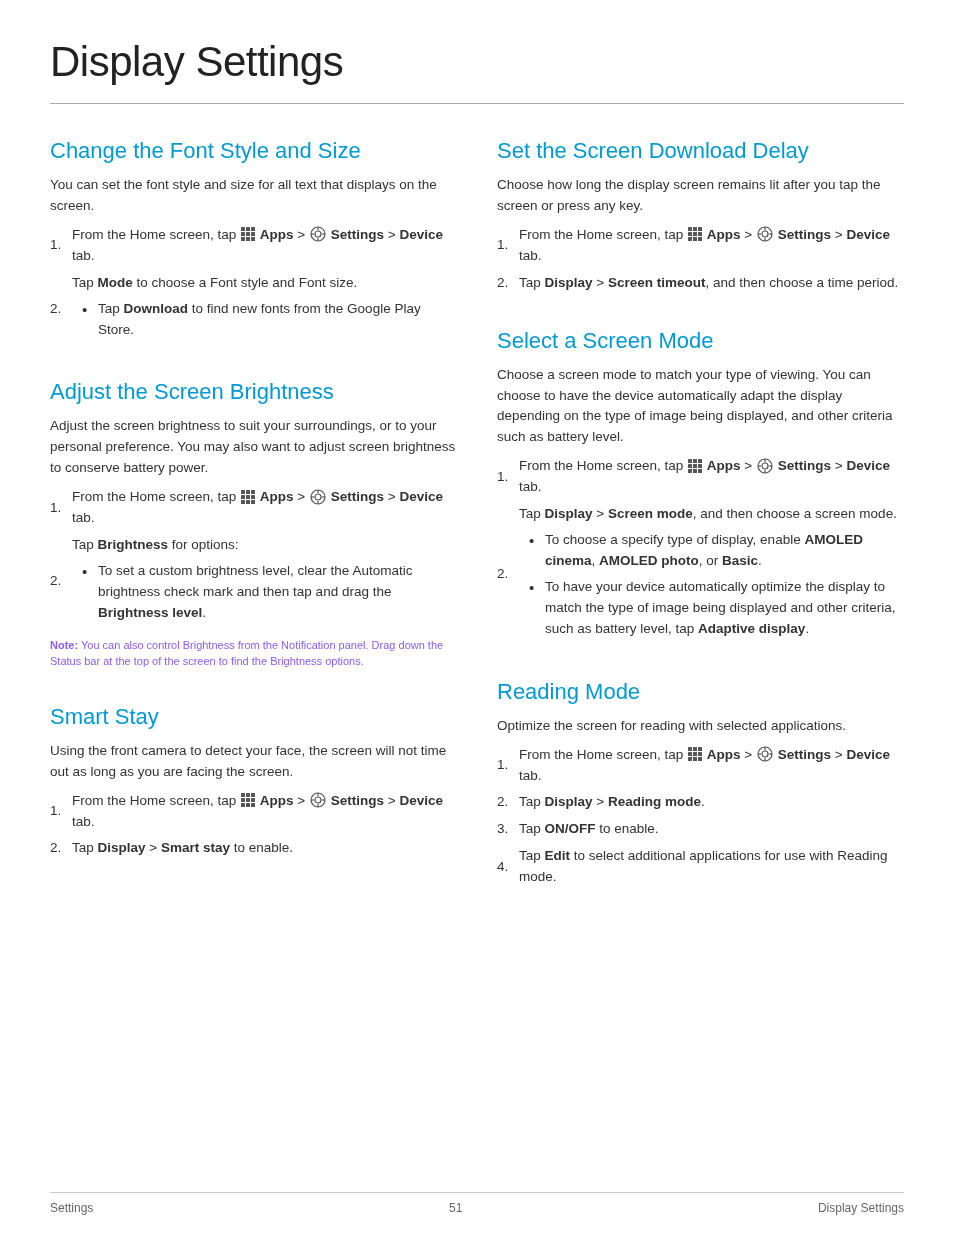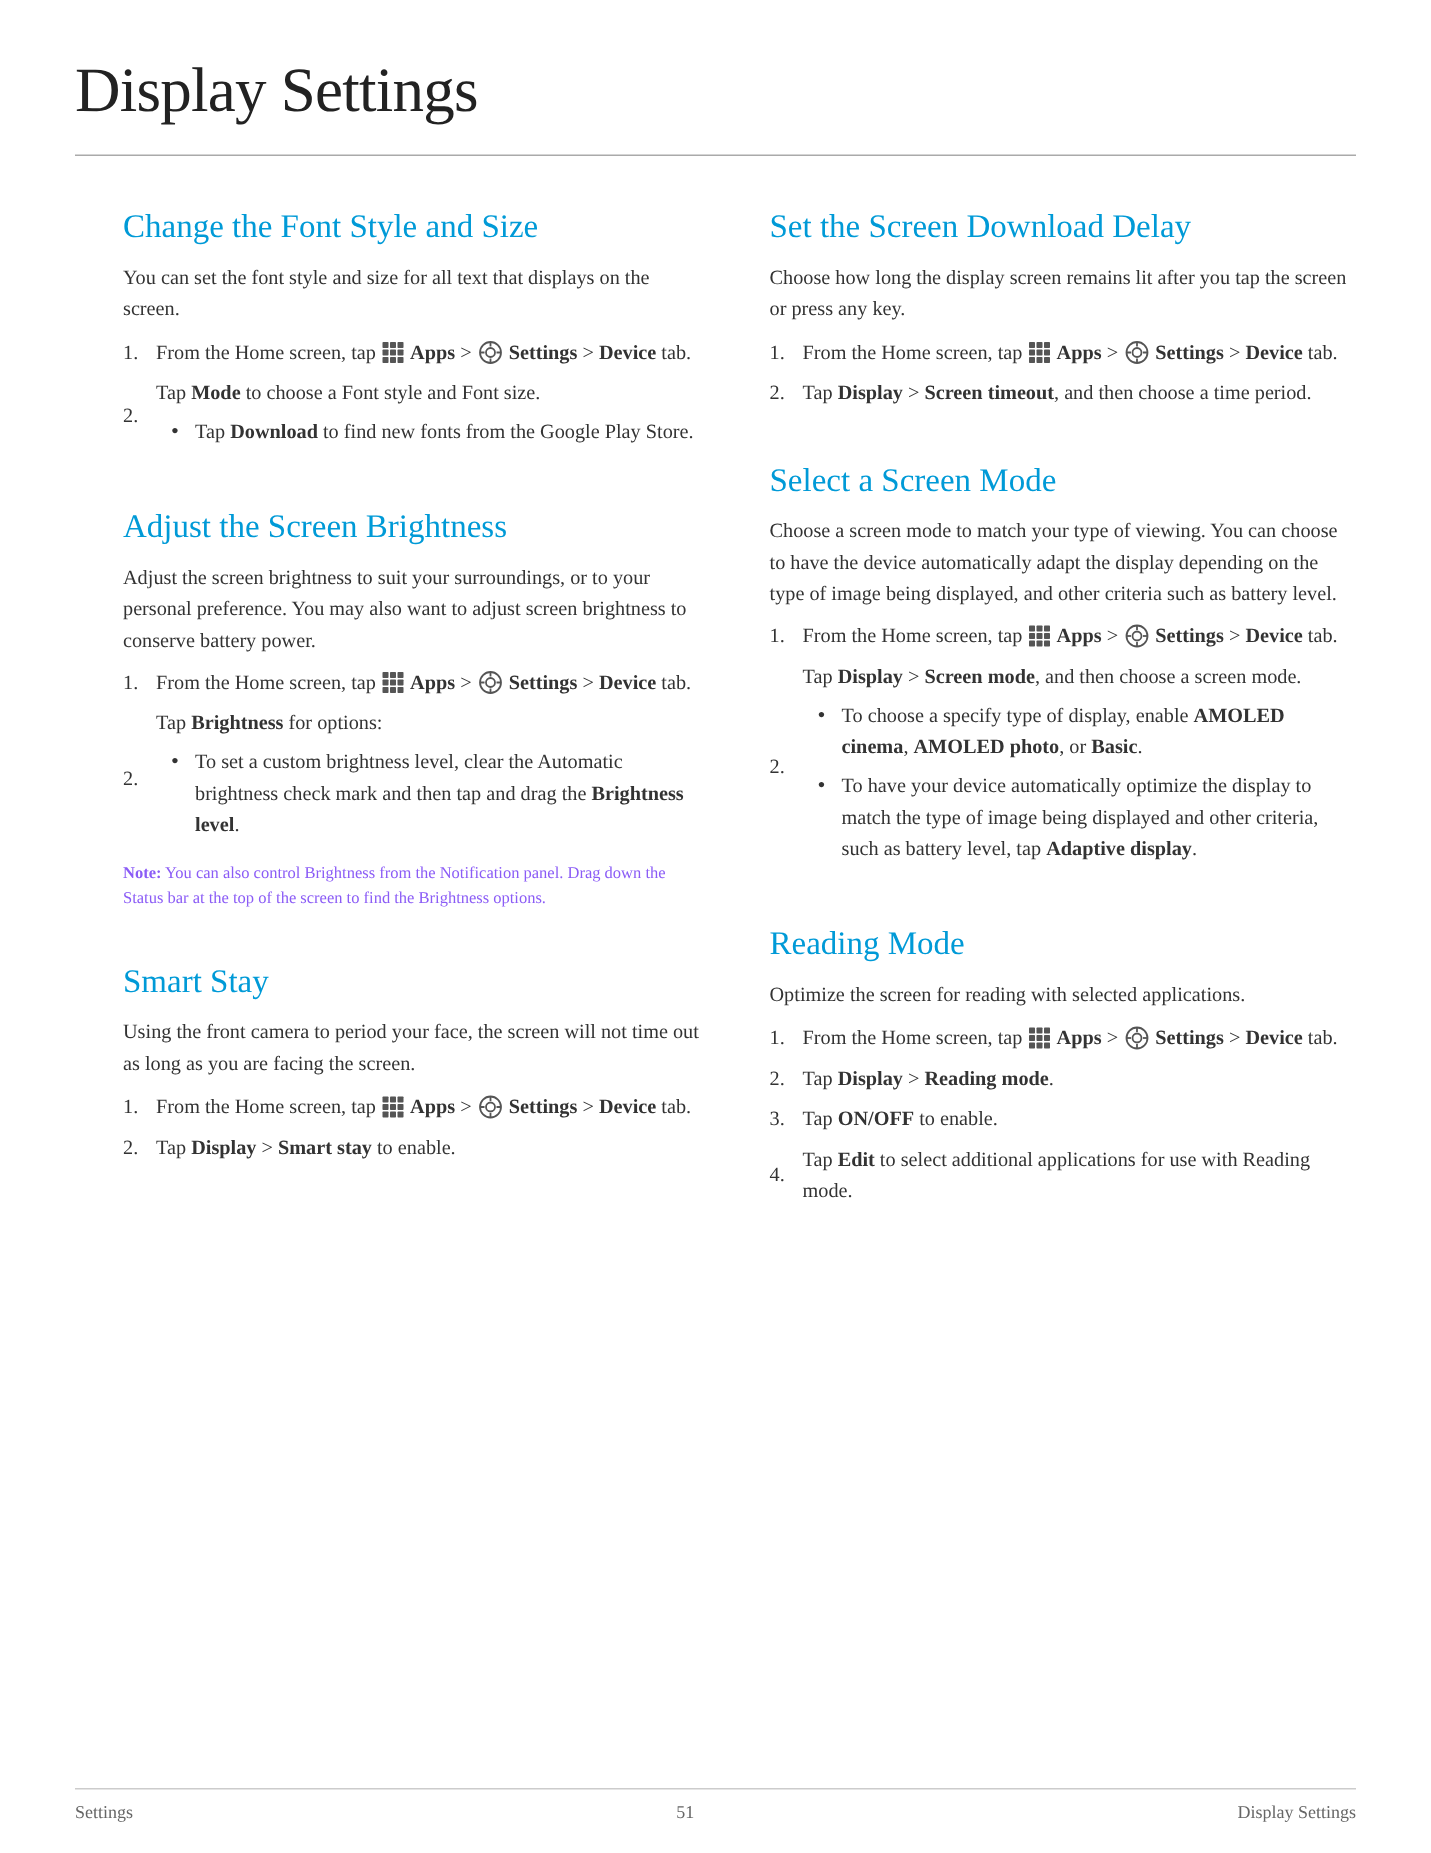--- a/index.html
+++ b/index.html
@@ -11,39 +11,37 @@
       line-height: 1.5;
       width: 954px;
       min-height: 1235px;
       padding: 0;
     }
     .page {
       width: 954px;
       min-height: 1235px;
       padding: 30px 50px 40px 50px;
       position: relative;
-      font-family: Liberation Serif, serif;
     }
     .page-title {
       font-size: 42px;
       font-weight: 300;
       color: #222;
       margin-bottom: 10px;
       letter-spacing: -0.5px;
     }
     .title-rule {
       border: none;
       border-top: 1.5px solid #aaa;
       margin-bottom: 30px;
     }
     .two-col {
       display: grid;
       grid-template-columns: 1fr 1fr;
       gap: 0 40px;
-      margin-left: 32px;
     }
     .section {
       margin-bottom: 30px;
     }
     .section-title {
       font-size: 22px;
       font-weight: 400;
       color: #009ad7;
       margin-bottom: 8px;
     }
@@ -242,21 +240,21 @@
           </ol>
           <div class="note-text">
             <span class="note-label">Note:</span> You can also control Brightness from the Notification panel. Drag down the Status bar at the top of the screen to find the Brightness options.
           </div>
         </div>
       </div>
 
       <div class="section">
         <div class="section-title">Smart Stay</div>
         <div class="section-body">
-          <p>Using the front camera to period your face, the screen will not time out as long as you are facing the screen.</p>
+          <p>Using the front camera to detect your face, the screen will not time out as long as you are facing the screen.</p>
           <ol>
             <li>
               <div class="li-content">
                 From the Home screen, tap
                 <span class="apps-icon-grid">
                     <span></span>
                     <span></span>
                     <span></span>
                     <span></span>
                     <span></span>

